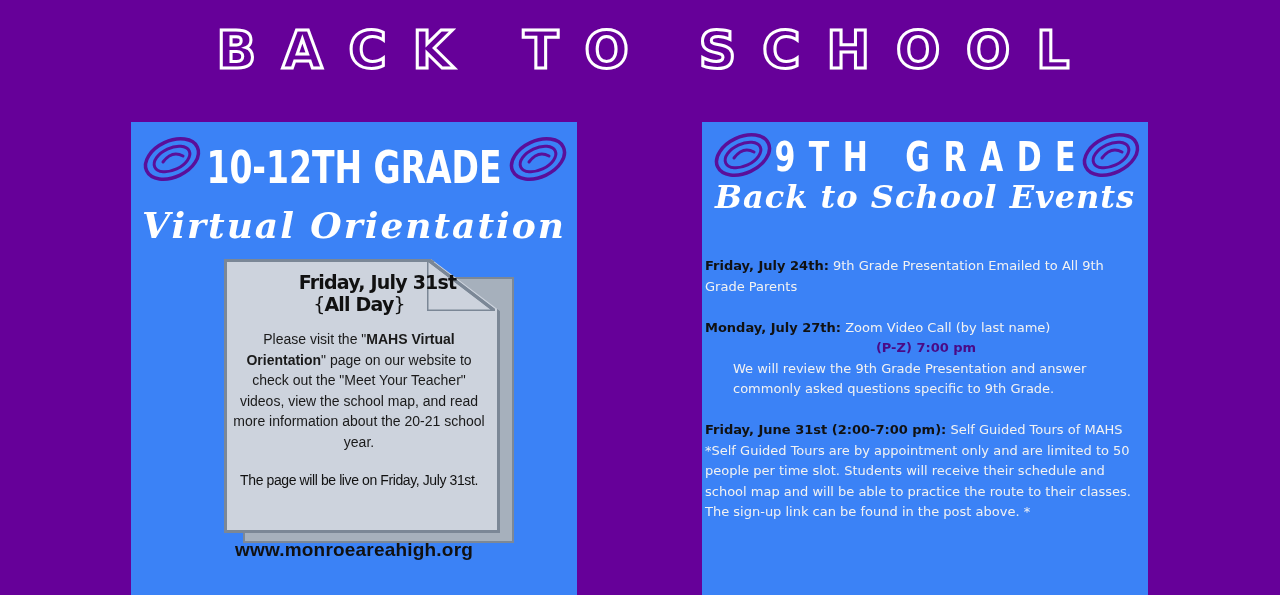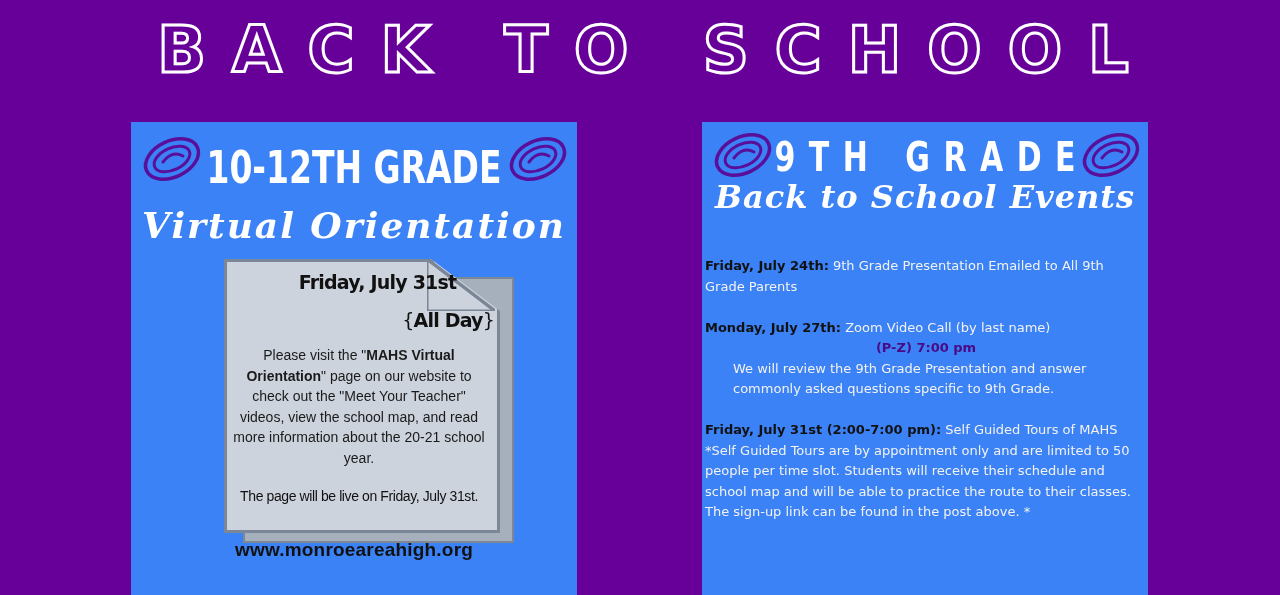--- a/index.html
+++ b/index.html
@@ -6,21 +6,21 @@
   body {
     width:1280px; height:595px; overflow:hidden;
     background:#660099;
     font-family:"DejaVu Sans", sans-serif;
     position:relative;
   }
   .banner-title {
     position:absolute; left:0; top:10px; width:1280px; height:80px;
     text-align:center;
     font-family:"DejaVu Sans", sans-serif; font-weight:bold;
-    font-size:64px; letter-spacing:26px;
+    font-size:52px; letter-spacing:26px;
     color:#660099;
     -webkit-text-stroke:3px #ffffff;
     line-height:80px;
     padding-left:32px; box-sizing:border-box;
   }
   .card {
     position:absolute; top:122px; height:496px;
     background:#3b82f6;
   }
   .card-left { left:131px; width:446px; }
@@ -58,21 +58,21 @@
   .paper-fold svg { width:100%; height:100%; }
   .paper-content {
     position:absolute; left:93px; top:137px; width:270px; height:268px;
     text-align:center; color:#111;
   }
   .paper-date {
     margin-top:12px; font-family:"DejaVu Sans", sans-serif; font-weight:bold;
     font-size:19px; letter-spacing:-0.8px; padding-left:37px;
   }
   .paper-allday {
-    margin-top:16px; font-weight:bold; font-size:19px; letter-spacing:-0.8px;text-align:right;
+    margin-top:0; font-weight:bold; font-size:19px; letter-spacing:-0.8px;
   }
   .paper-allday .brace { font-weight:normal; }
   .paper-body {
     margin:14px auto 0; width:258px;
     font-family:"Liberation Sans", sans-serif; font-size:14px; line-height:20.5px;
     color:#1a1a1a;
   }
   .paper-body b { font-weight:bold; }
   .paper-footer {
     margin-top:20px; font-family:"Liberation Sans", sans-serif; font-size:14px;
@@ -177,18 +177,18 @@
     </div>
     <div class="para">
       <div>
         <span class="label">Monday, July 27th:</span><span> Zoom Video Call (by last name)</span>
       </div>
       <div class="slot">(P-Z) 7:00 pm</div>
       <div class="center" style="padding:0 28px;">We will review the 9th Grade Presentation and answer commonly asked questions specific to 9th Grade.</div>
     </div>
     <div>
       <div>
-        <span class="label">Friday, July 31st (2:00-7:00 pm):</span><span> Self Guided Tours of MAHS</span>
+        <span class="label">Friday, June 31st (2:00-7:00 pm):</span><span> Self Guided Tours of MAHS</span>
       </div>
       <div class="center">*Self Guided Tours are by appointment only and are limited to 50 people per time slot. Students will receive their schedule and school map and will be able to practice the route to their classes. The sign-up link can be found in the post above. *</div>
     </div>
   </div>
 </div>
 
 </body></html>

